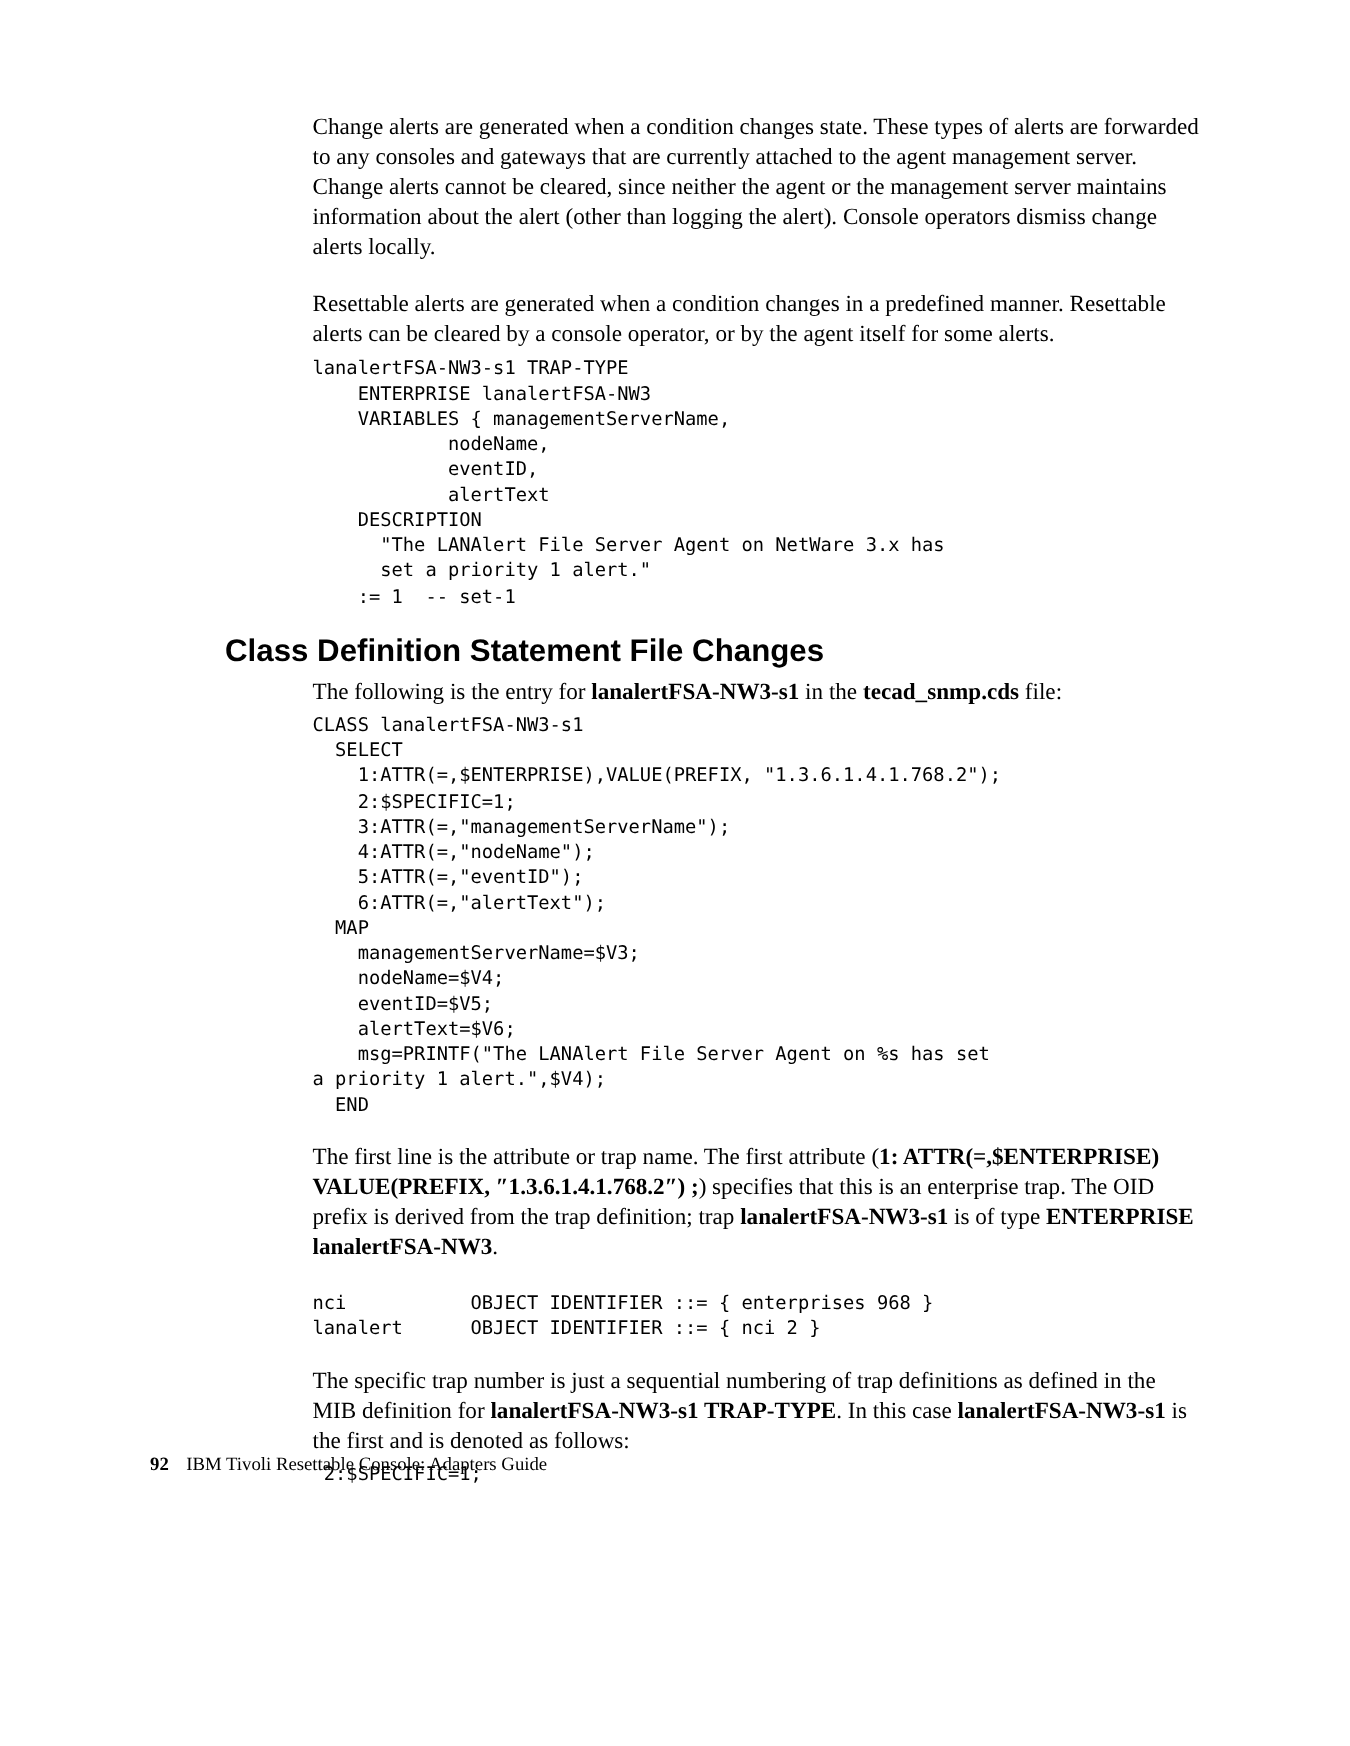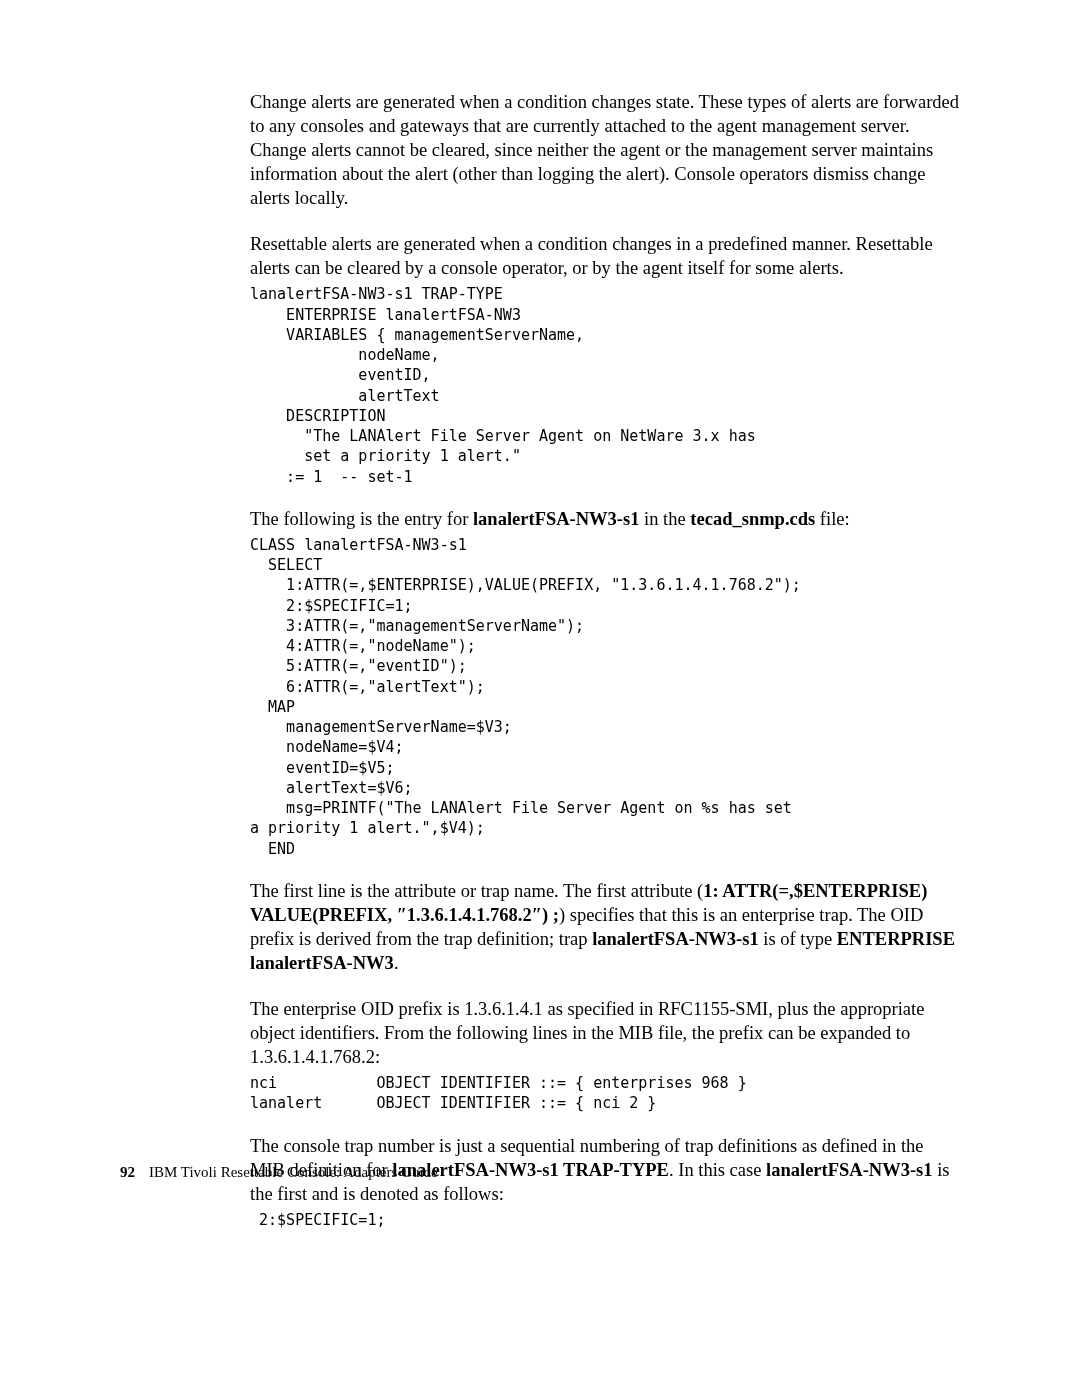--- a/index.html
+++ b/index.html
@@ -74,20 +74,21 @@
     ENTERPRISE lanalertFSA-NW3
     VARIABLES { managementServerName,
             nodeName,
             eventID,
             alertText
     DESCRIPTION
       "The LANAlert File Server Agent on NetWare 3.x has
       set a priority 1 alert."
     := 1  -- set-1</pre>
 
+  <h2 class="section">Class Definition Statement File Changes</h2>
 
   <div class="body-text">
     <p class="tight">
       <span>The following is the entry for </span><span class="bold">lanalertFSA-NW3-s1</span><span> in the </span><span class="bold">tecad_snmp.cds</span><span> file:</span>
     </p>
   </div>
 
   <pre class="code indent">CLASS lanalertFSA-NW3-s1
   SELECT
     1:ATTR(=,$ENTERPRISE),VALUE(PREFIX, "1.3.6.1.4.1.768.2");
@@ -103,29 +104,28 @@
     alertText=$V6;
     msg=PRINTF("The LANAlert File Server Agent on %s has set
 a priority 1 alert.",$V4);
   END</pre>
 
   <div class="body-text">
     <p>
       <span>The first line is the attribute or trap name. The first attribute (</span><span class="bold">1: ATTR(=,$ENTERPRISE) VALUE(PREFIX, ″1.3.6.1.4.1.768.2″) ;</span><span>) specifies that this is an enterprise trap. The OID prefix is derived from the trap definition; trap </span><span class="bold">lanalertFSA-NW3-s1</span><span> is of type </span><span class="bold">ENTERPRISE lanalertFSA-NW3</span><span>.</span>
     </p>
 
-    <p class="tight">The enterprise OID prefix is 1.3.6.1.4.1 as specified in RFC1155-SMI, plus the appropriate object identifiers. From the following lines in the MIB file, the prefix can be expanded to 1.3.6.1.4.1.768.2:</p>
   </div>
 
   <pre class="code indent">nci           OBJECT IDENTIFIER ::= { enterprises 968 }
 lanalert      OBJECT IDENTIFIER ::= { nci 2 }</pre>
 
   <div class="body-text">
     <p class="tight">
-      <span>The console trap number is just a sequential numbering of trap definitions as defined in the MIB definition for </span><span class="bold">lanalertFSA-NW3-s1 TRAP-TYPE</span><span>. In this case </span><span class="bold">lanalertFSA-NW3-s1</span><span> is the first and is denoted as follows:</span>
+      <span>The specific trap number is just a sequential numbering of trap definitions as defined in the MIB definition for </span><span class="bold">lanalertFSA-NW3-s1 TRAP-TYPE</span><span>. In this case </span><span class="bold">lanalertFSA-NW3-s1</span><span> is the first and is denoted as follows:</span>
     </p>
   </div>
 
   <pre class="code indent"> 2:$SPECIFIC=1;</pre>
 
 
   <div class="footer">
     <span class="pn">92</span><span>IBM Tivoli Resettable Console: Adapters Guide</span>
   </div>
 

